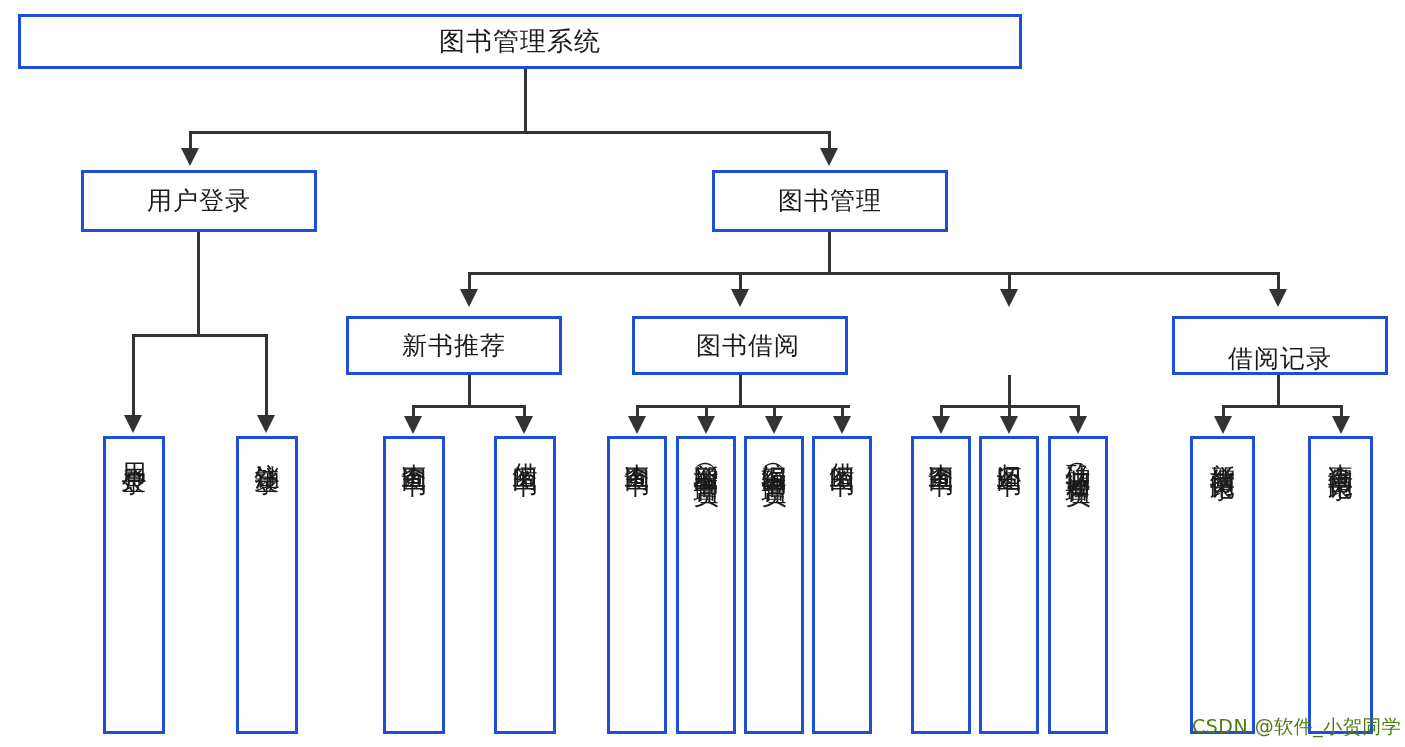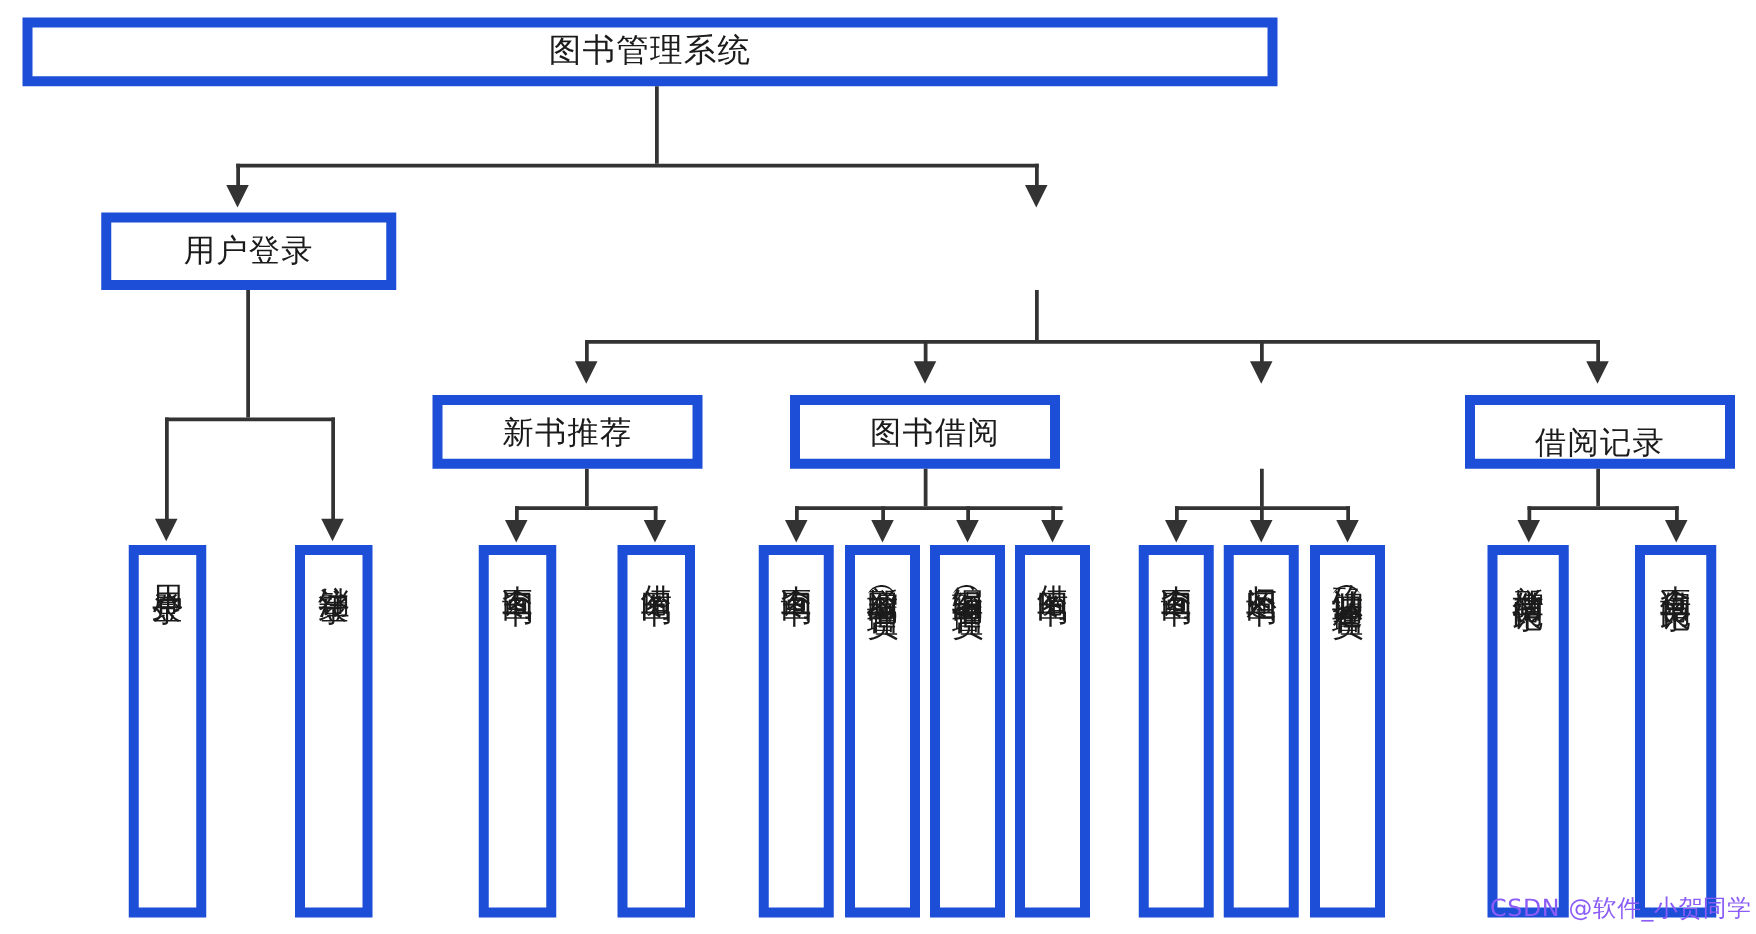--- a/index.html
+++ b/index.html
@@ -15,21 +15,21 @@
     width: 1405px;
     height: 747px;
     background: #ffffff;
     overflow: hidden;
   }
 
   
   .node {
     position: absolute;
     box-sizing: border-box;
-    border: 8px solid #1d4ed8;
+    border: 3px solid #1d4ed8;
     background: #ffffff;
     display: flex;
     align-items: center;
     justify-content: center;
     color: #1b1b1b;
   }
   .node .label-h {
     font-size: 25px;
     line-height: 1.1;
     letter-spacing: 1px;
@@ -69,21 +69,21 @@
     width: 0;
     height: 0;
     border-left: 9px solid transparent;
     border-right: 9px solid transparent;
     border-top: 18px solid #333333;
   }
 
   
   #watermark {
     position: absolute;
-    color: #8b5cf6;
+    color: #4d7c0f;
     font-size: 19px;
     white-space: nowrap;
     letter-spacing: 0.5px;
   }
 </style>
 </head>
 <body>
 
 <div id="canvas">
 
@@ -98,20 +98,23 @@
   <div class="vline" style="left:189px; top:131px; width:3px; height:20px;"></div>
   <div class="arrow" style="left:181px; top:148px;"></div>
 
   <div class="vline" style="left:828px; top:131px; width:3px; height:20px;"></div>
   <div class="arrow" style="left:820px; top:148px;"></div>
 
   <div class="node" style="left:81px; top:170px; width:236px; height:62px;">
     <span class="label-h">用户登录</span>
   </div>
 
+  <div class="node" style="left:712px; top:170px; width:236px; height:62px;">
+    <span class="label-h">图书管理</span>
+  </div>
 
   <div class="vline" style="left:197px; top:232px; width:3px; height:102px;"></div>
   <div class="hline" style="left:132px; top:334px; width:136px; height:3px;"></div>
   <div class="vline" style="left:132px; top:334px; width:3px; height:84px;"></div>
   <div class="arrow" style="left:124px; top:415px;"></div>
   <div class="vline" style="left:265px; top:334px; width:3px; height:84px;"></div>
   <div class="arrow" style="left:257px; top:415px;"></div>
 
   <div class="vline" style="left:828px; top:232px; width:3px; height:40px;"></div>
   <div class="hline" style="left:468px; top:272px; width:812px; height:3px;"></div>

